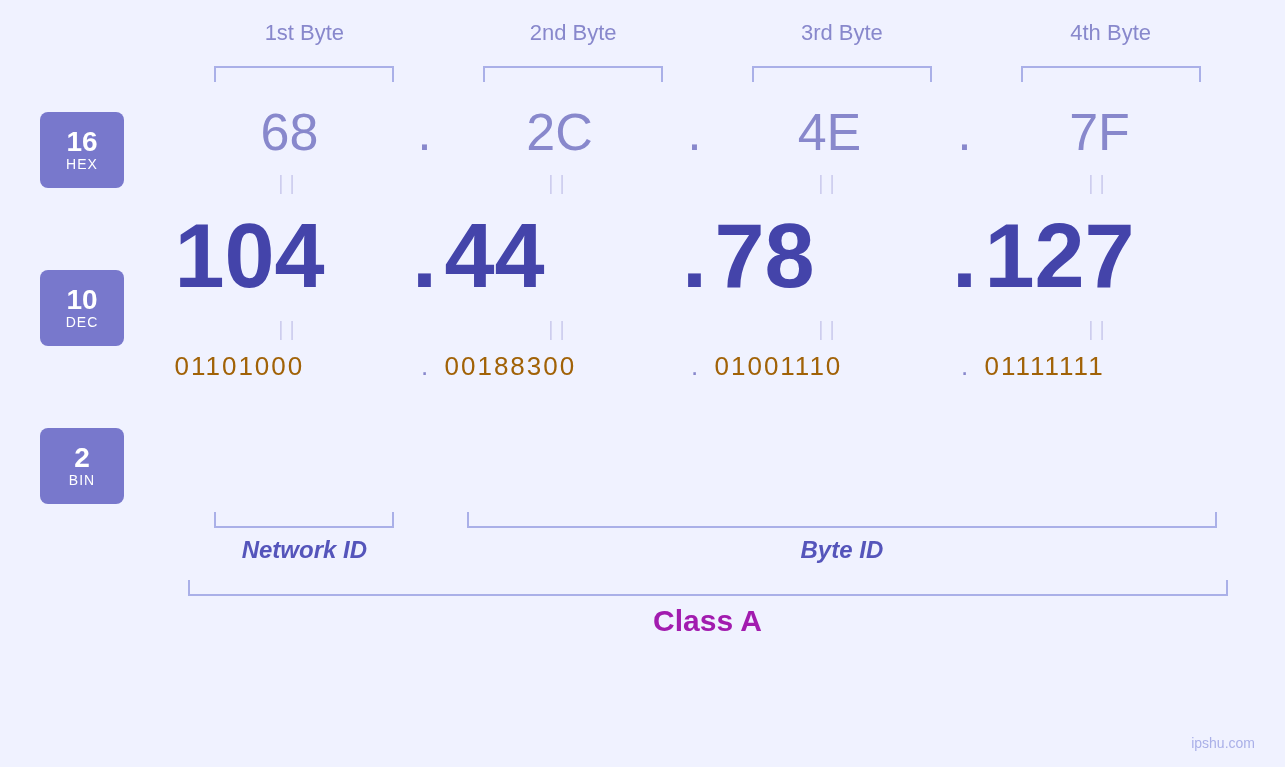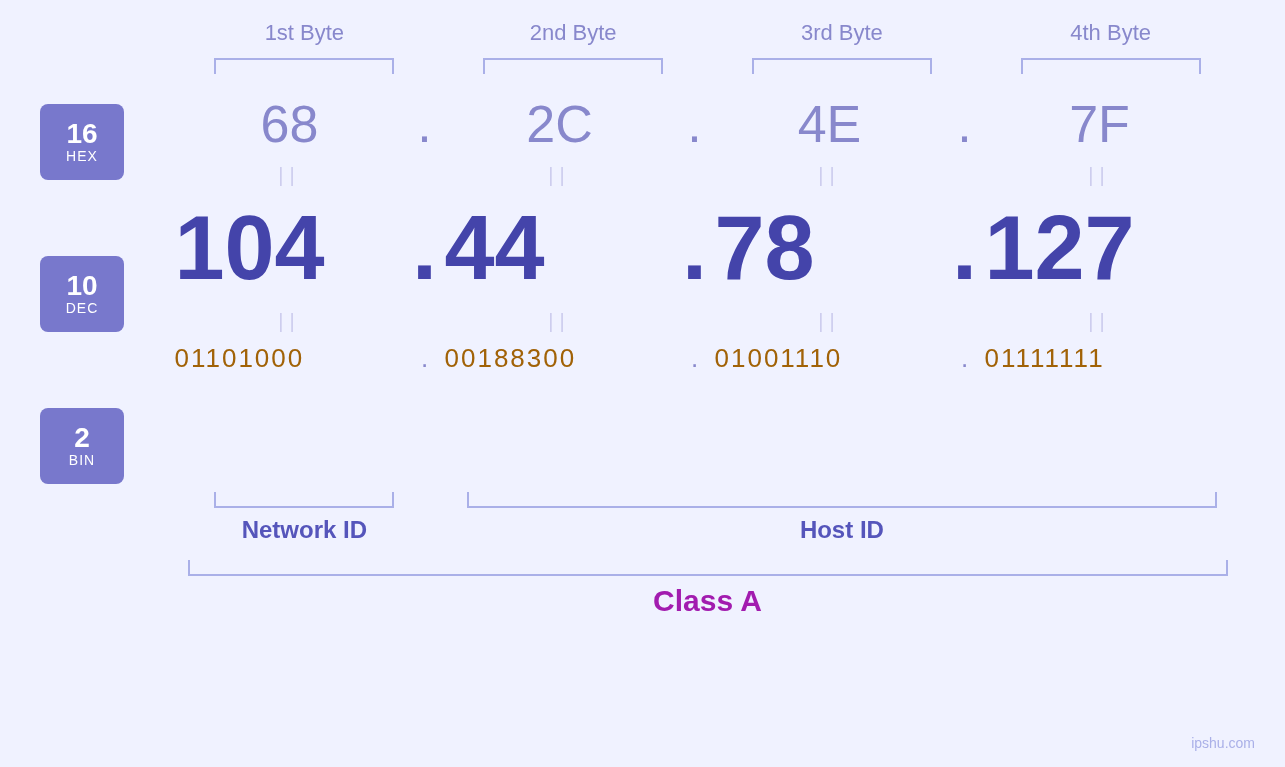--- a/index.html
+++ b/index.html
@@ -25,21 +25,21 @@
       flex-direction: column;
       align-items: center;
       padding: 20px 40px;
     }
 
     
     .byte-headers {
       display: flex;
       width: 100%;
       justify-content: center;
-      margin-bottom: 12px;
+      margin-bottom: 20px;
       padding-left: 130px;
     }
 
     .byte-header {
       width: 270px;
       text-align: center;
       color: #8888cc;
       font-size: 22px;
       font-weight: normal;
     }
@@ -72,21 +72,21 @@
       display: flex;
       align-items: flex-start;
       width: 100%;
       justify-content: center;
     }
 
     
     .base-labels {
       display: flex;
       flex-direction: column;
-      gap: 6px;
+      gap: 12px;
       margin-right: 20px;
       margin-top: 10px;
     }
 
     .base-badge {
       width: 84px;
       height: 76px;
       background-color: #7878cc;
       border-radius: 8px;
       display: flex;
@@ -199,20 +199,21 @@
       font-size: 26px;
     }
 
     
     .bottom-section {
       width: 100%;
       display: flex;
       justify-content: center;
       padding-left: 130px;
       margin-top: 8px;
+      font-style: italic;
     }
 
     .network-id-section {
       width: 270px;
       display: flex;
       flex-direction: column;
       align-items: center;
     }
 
     .bracket-bottom-network {
@@ -403,21 +404,21 @@
     </div>
   </div>
 
   <div class="bottom-section">
     <div class="network-id-section">
       <div class="bracket-bottom-network"></div>
       <span class="network-id-label">Network ID</span>
     </div>
     <div class="host-id-section">
       <div class="bracket-bottom-host"></div>
-      <span class="host-id-label">Host ID</span>
+      <span class="host-id-label">Byte ID</span>
     </div>
   </div>
 
   <div class="class-section">
     <div class="class-bracket-outer">
       <div class="bracket-bottom-class"></div>
       <span class="class-label">Class A</span>
     </div>
   </div>
 

